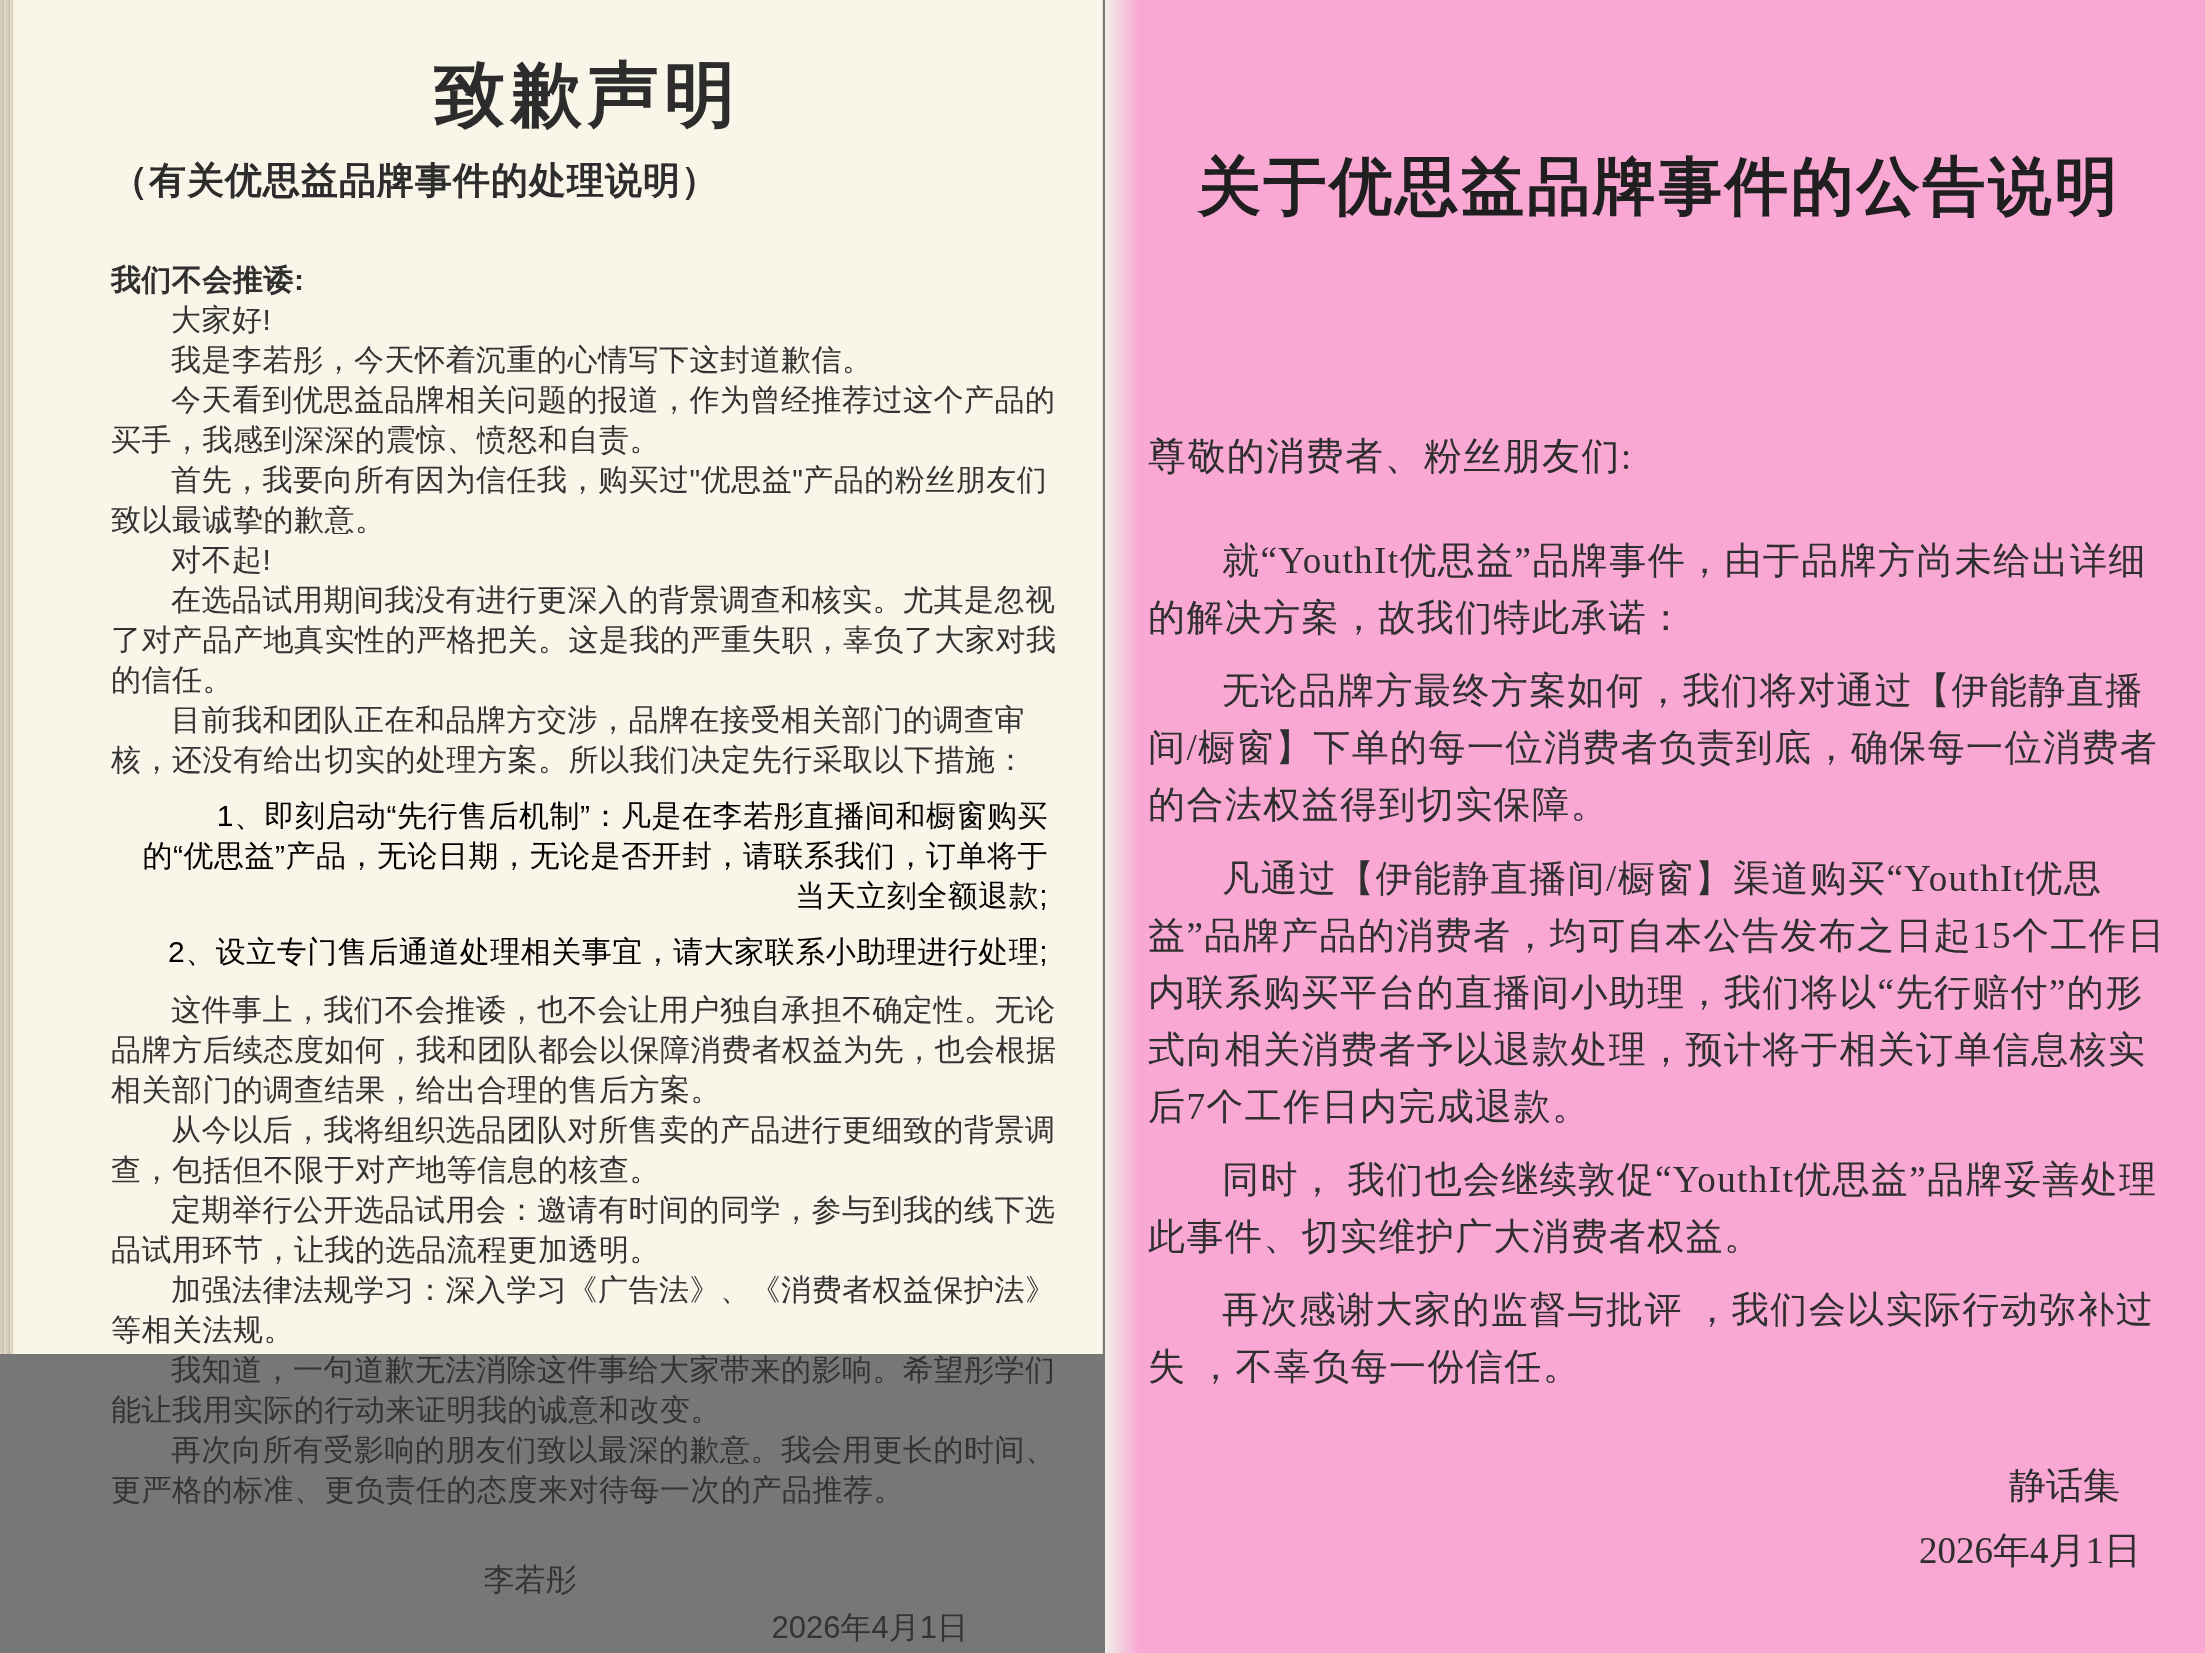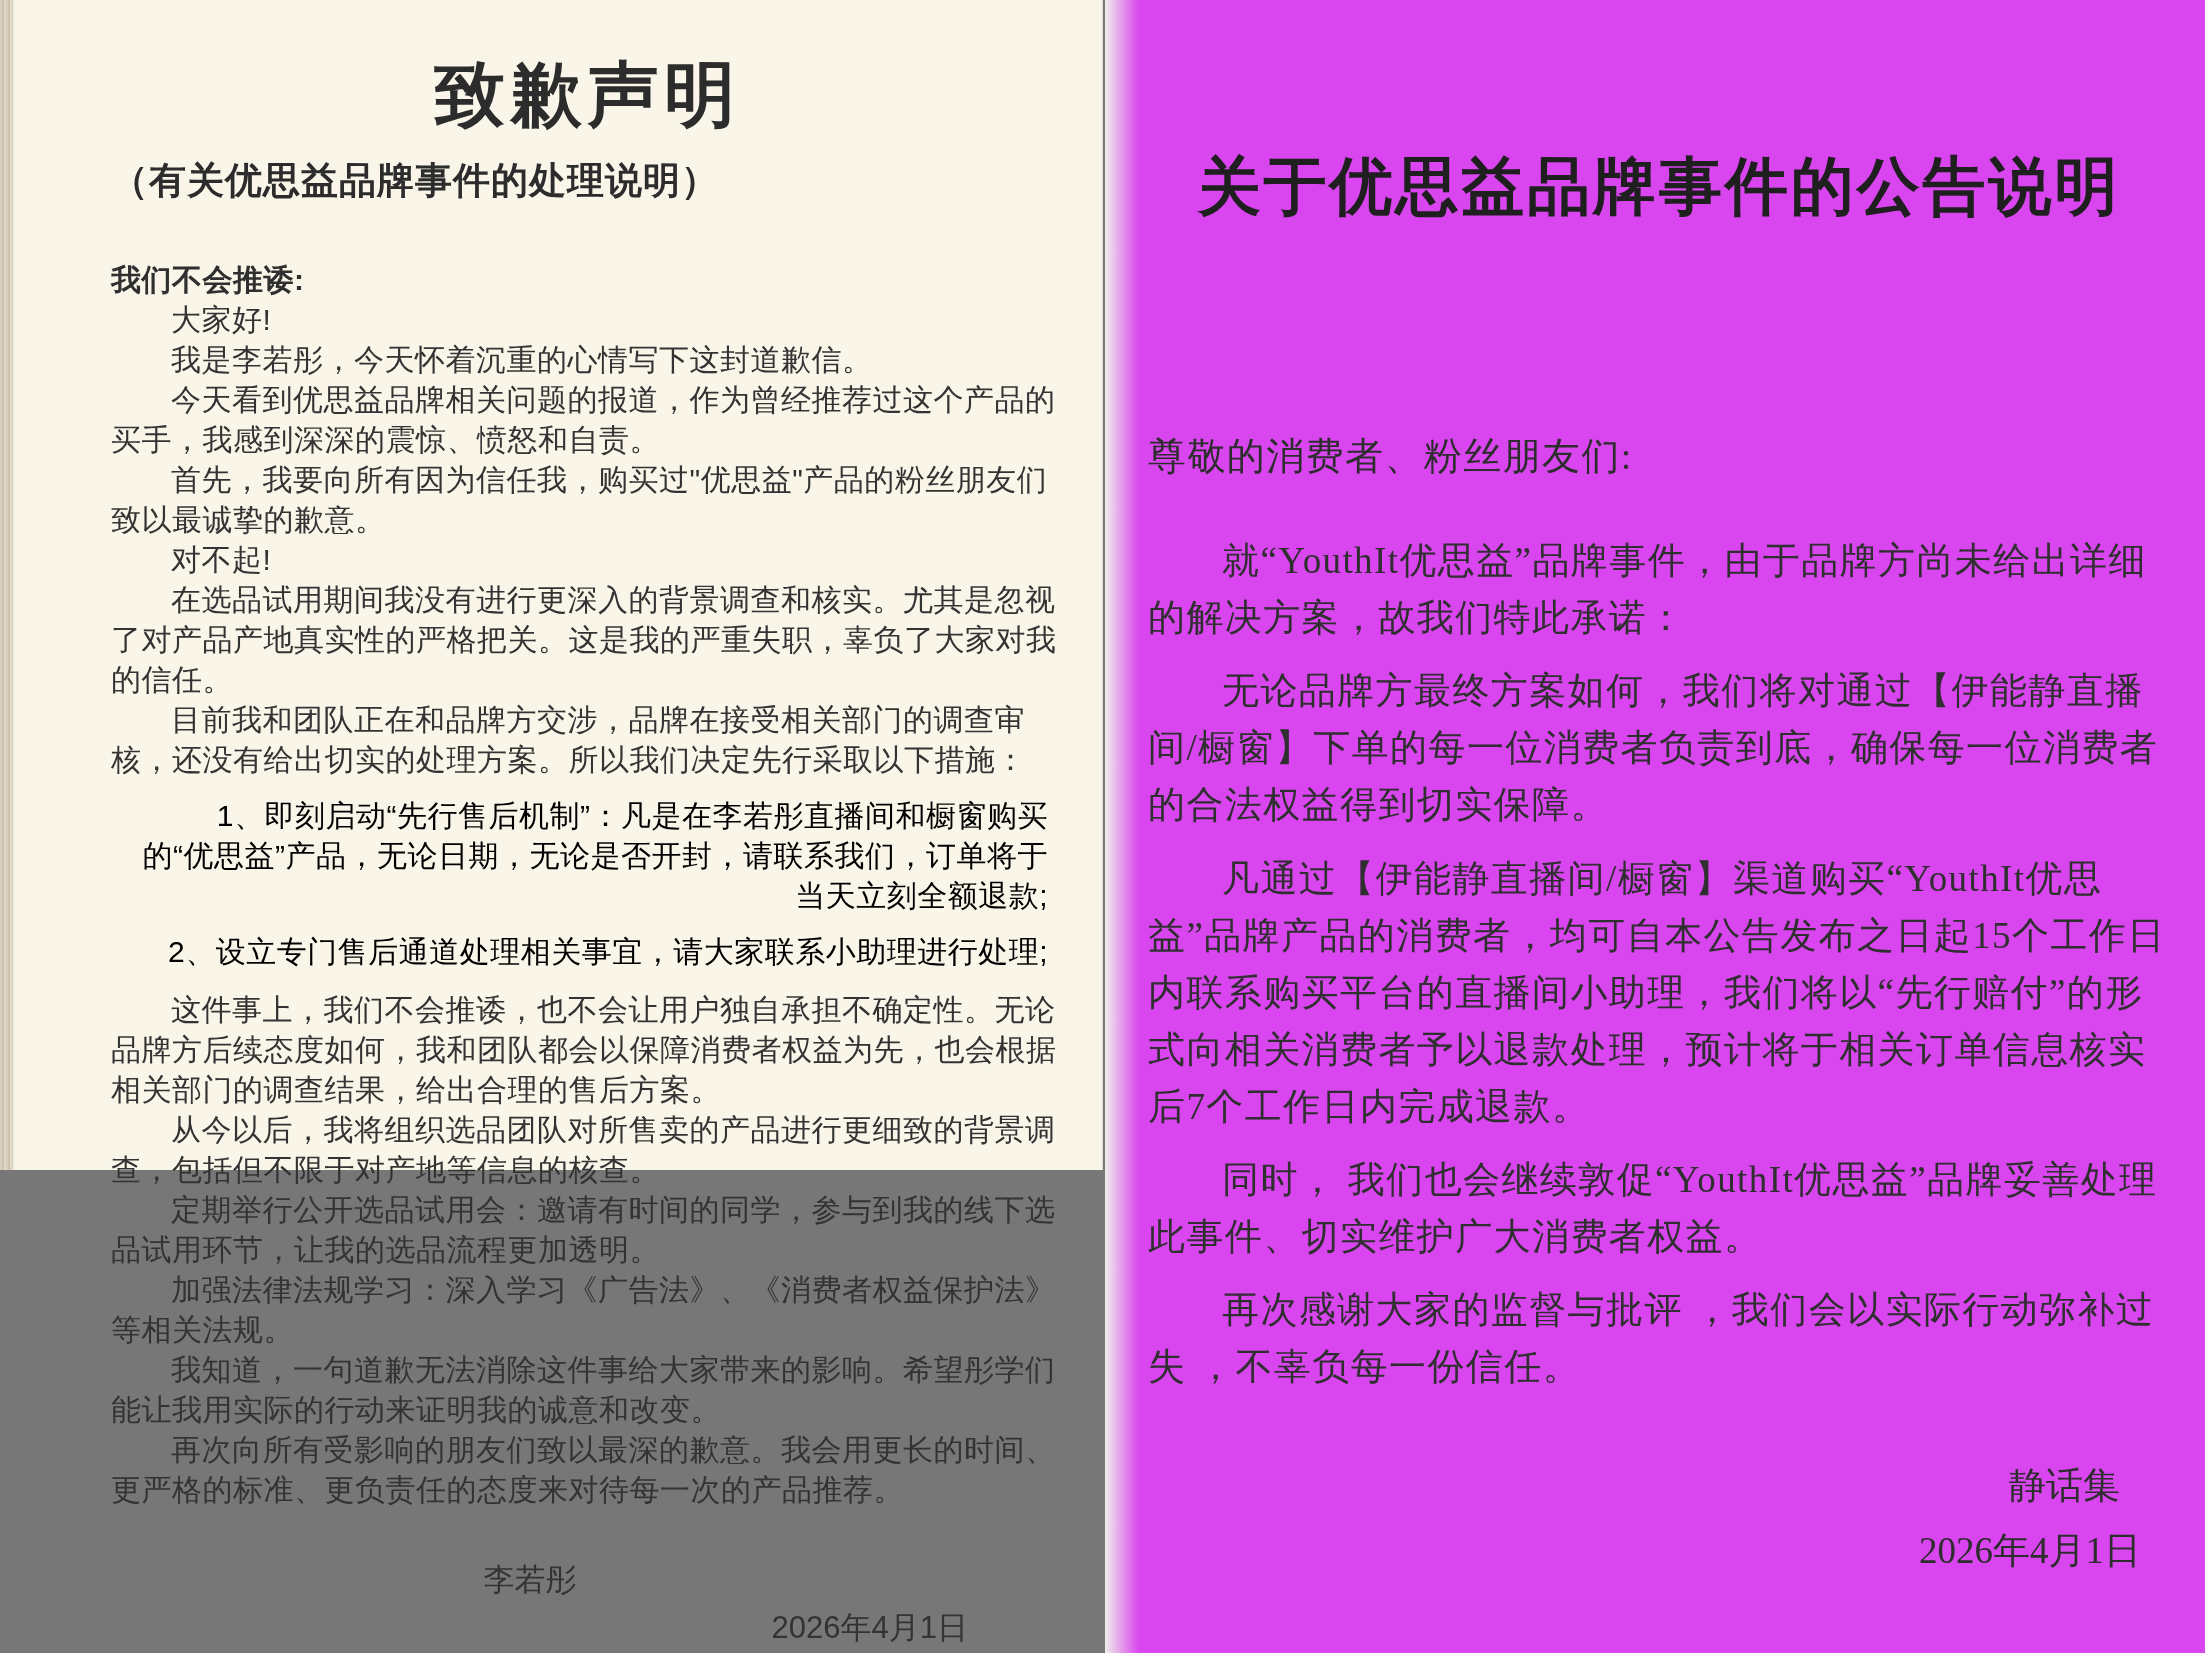--- a/index.html
+++ b/index.html
@@ -7,21 +7,21 @@
     position: relative;
     width: 2205px;
     height: 1654px;
     overflow: hidden;
     font-family: "Liberation Sans", sans-serif;
   }
   
   .page-left {
     position: absolute;
     left: 0; top: 0;
-    width: 1103px; height: 1170px;
+    width: 1103px; height: 1354px;
     background: #f9f6e9;
     box-sizing: border-box;
     padding: 48px 38px 29px 111px;
     border-right: 1.9px solid #e2dfd2;
   }
   .edge-strip {
     position: absolute;
     left: 0; top: 0;
     width: 12.5px; height: 100%;
     background: repeating-linear-gradient(90deg,
@@ -89,21 +89,21 @@
     padding-right: 96px;
     font-size: 31px;
     line-height: 48px;
     color: #333333;
   }
   
   .page-right {
     position: absolute;
     left: 1105px; top: 0;
     width: 1101px; height: 1654px;
-    background: #d946ef;
+    background: #f9a8d4;
     box-sizing: border-box;
     padding: 144px 36px 29px 43px;
     font-family: "Liberation Serif", serif;
   }
   .page-right::before {
     content: "";
     position: absolute;
     left: 0; top: 0; bottom: 0;
     width: 34px;
     background: linear-gradient(90deg, #efeee9, rgba(252,252,252,0));

